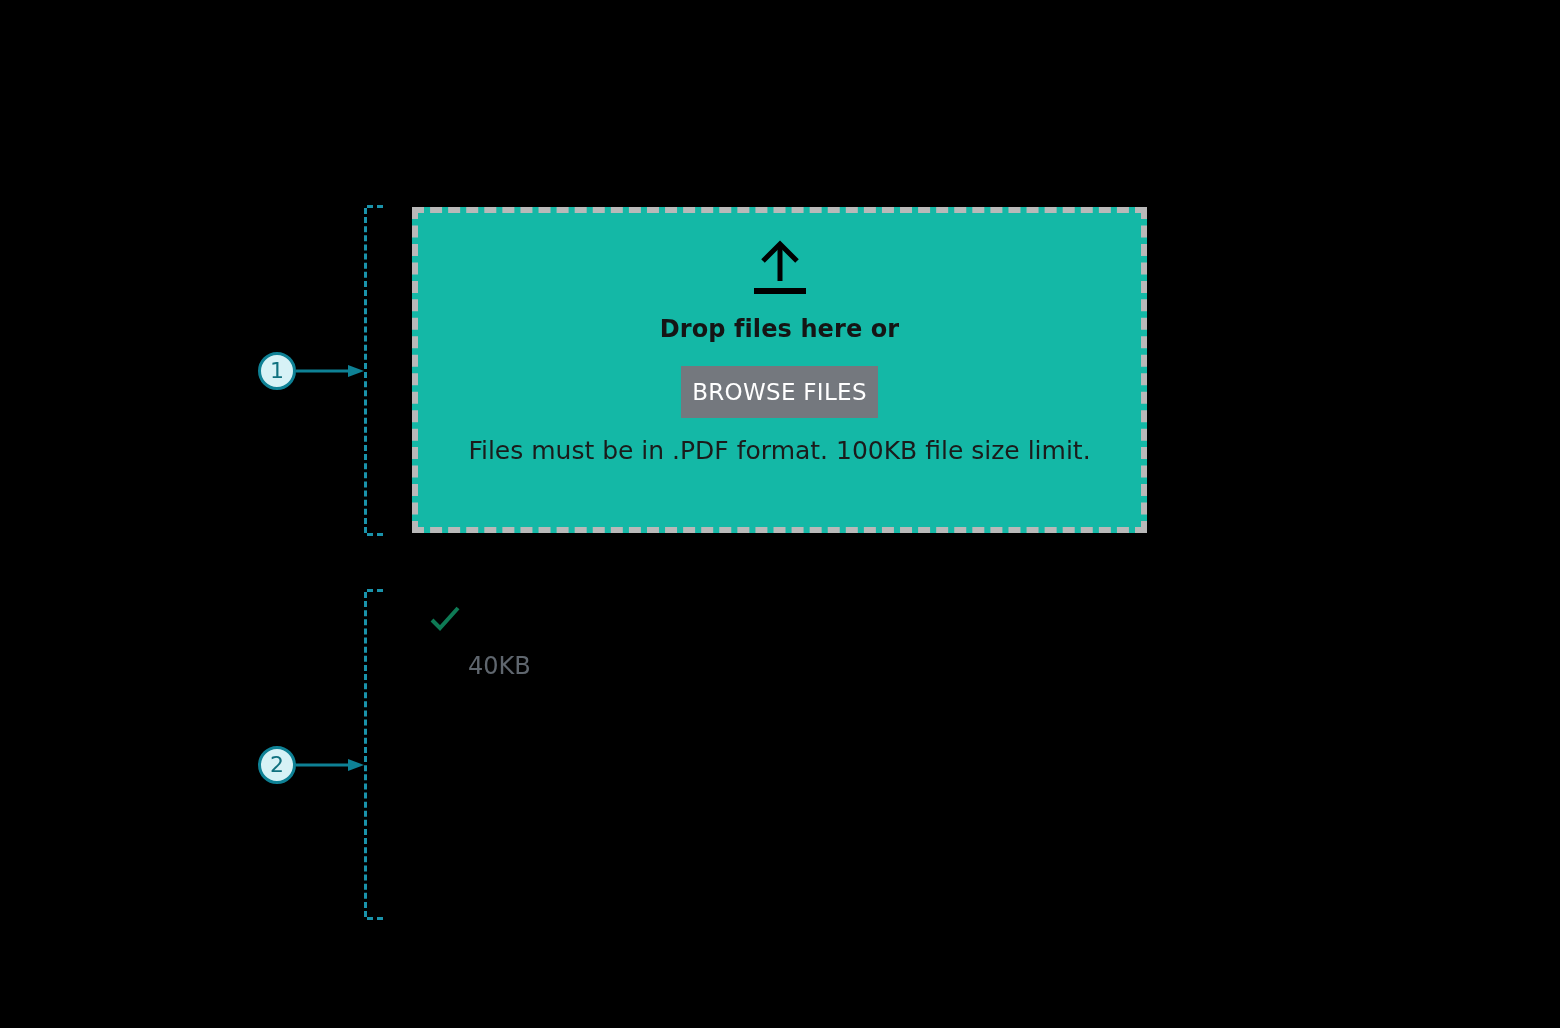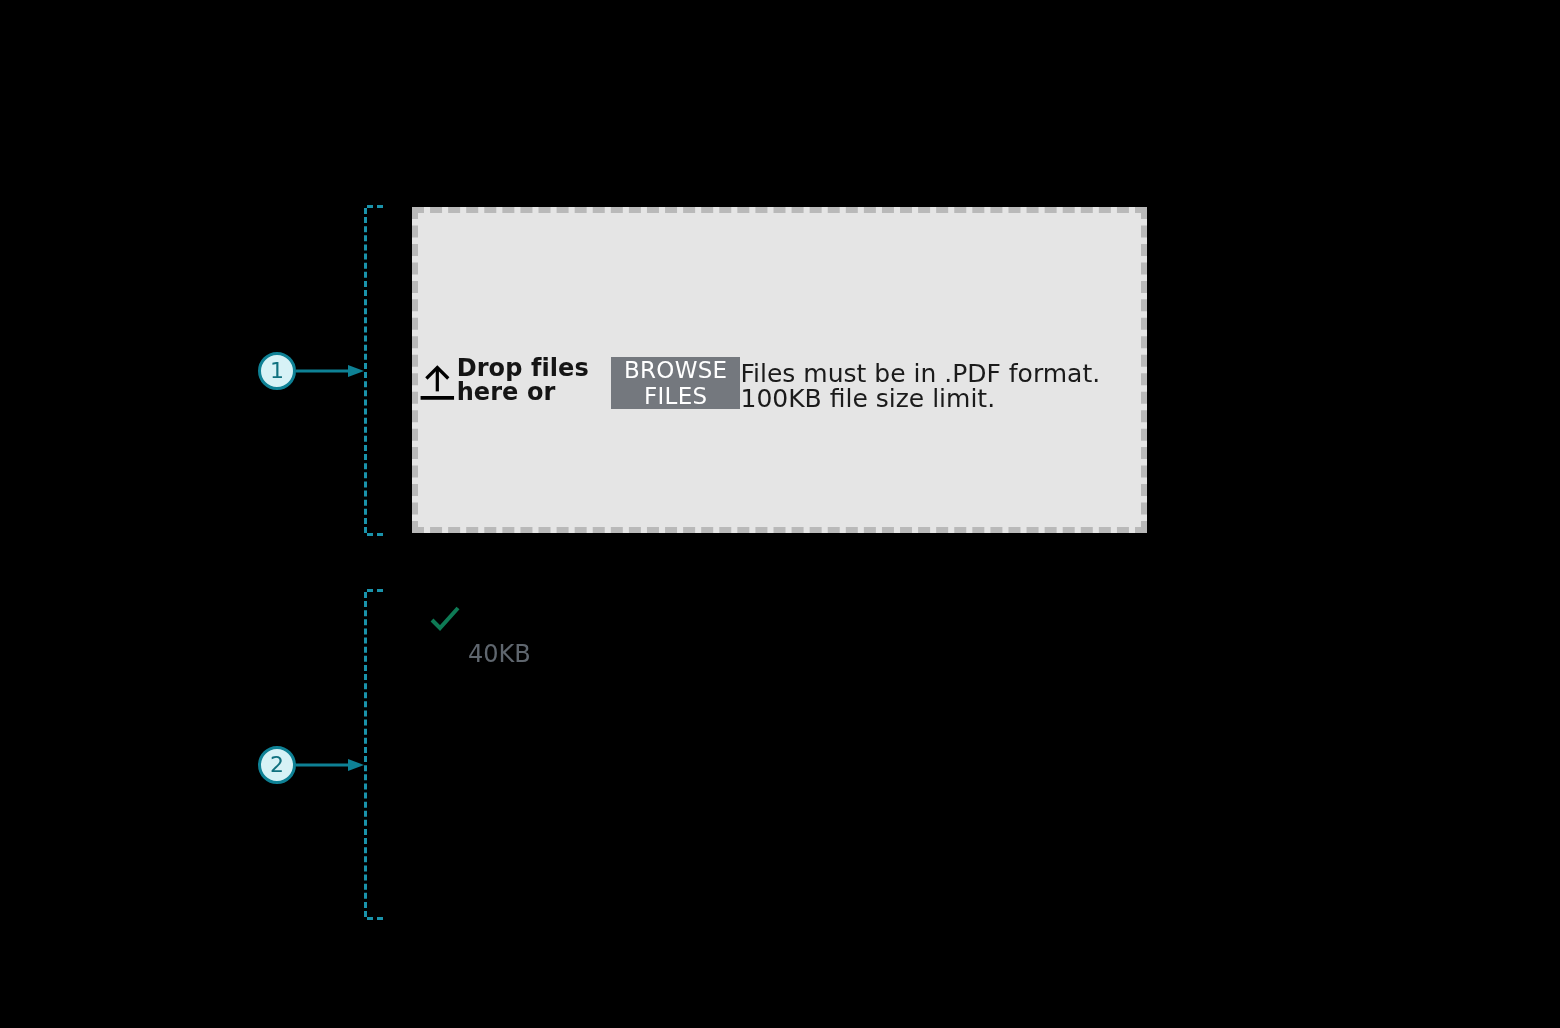--- a/index.html
+++ b/index.html
@@ -20,25 +20,25 @@
     overflow: hidden;
   }
 
   
   .dropzone {
     position: absolute;
     left: 412px;
     top: 207px;
     width: 735px;
     height: 326px;
-    background: #e5e5e5;
+    background: #14b8a6;
     box-sizing: border-box;
     border: 6px dashed #b9b9b9;
     display: flex;
-    flex-direction: row;
+    flex-direction: column;
     align-items: center;
   }
 
   .upload-icon {
     margin-top: 26px;
     width: 60px;
     height: 58px;
     display: block;
   }
 
@@ -62,21 +62,21 @@
     display: flex;
     align-items: center;
     justify-content: center;
     border: none;
     font-family: inherit;
     cursor: pointer;
     padding: 4px;
   }
 
   .drop-hint {
-    margin-top: 31px;
+    margin-top: 20px;
     font-size: 25px;
     color: #1b1b1b;
     line-height: 1;
   }
 
   
   .file-list {
     position: absolute;
     left: 412px;
     top: 596px;
@@ -97,21 +97,21 @@
     position: absolute;
     left: 56px;
     top: 2px;
     font-size: 22px;
     color: #ffffff;
     line-height: 1;
   }
   .file-meta {
     position: absolute;
     left: 56px;
-    top: 46px;
+    top: 58px;
     font-size: 24px;
     color: #5f666e;
     line-height: 1;
   }
 
   
   .bracket {
     position: absolute;
     width: 16px;
     box-sizing: border-box;

